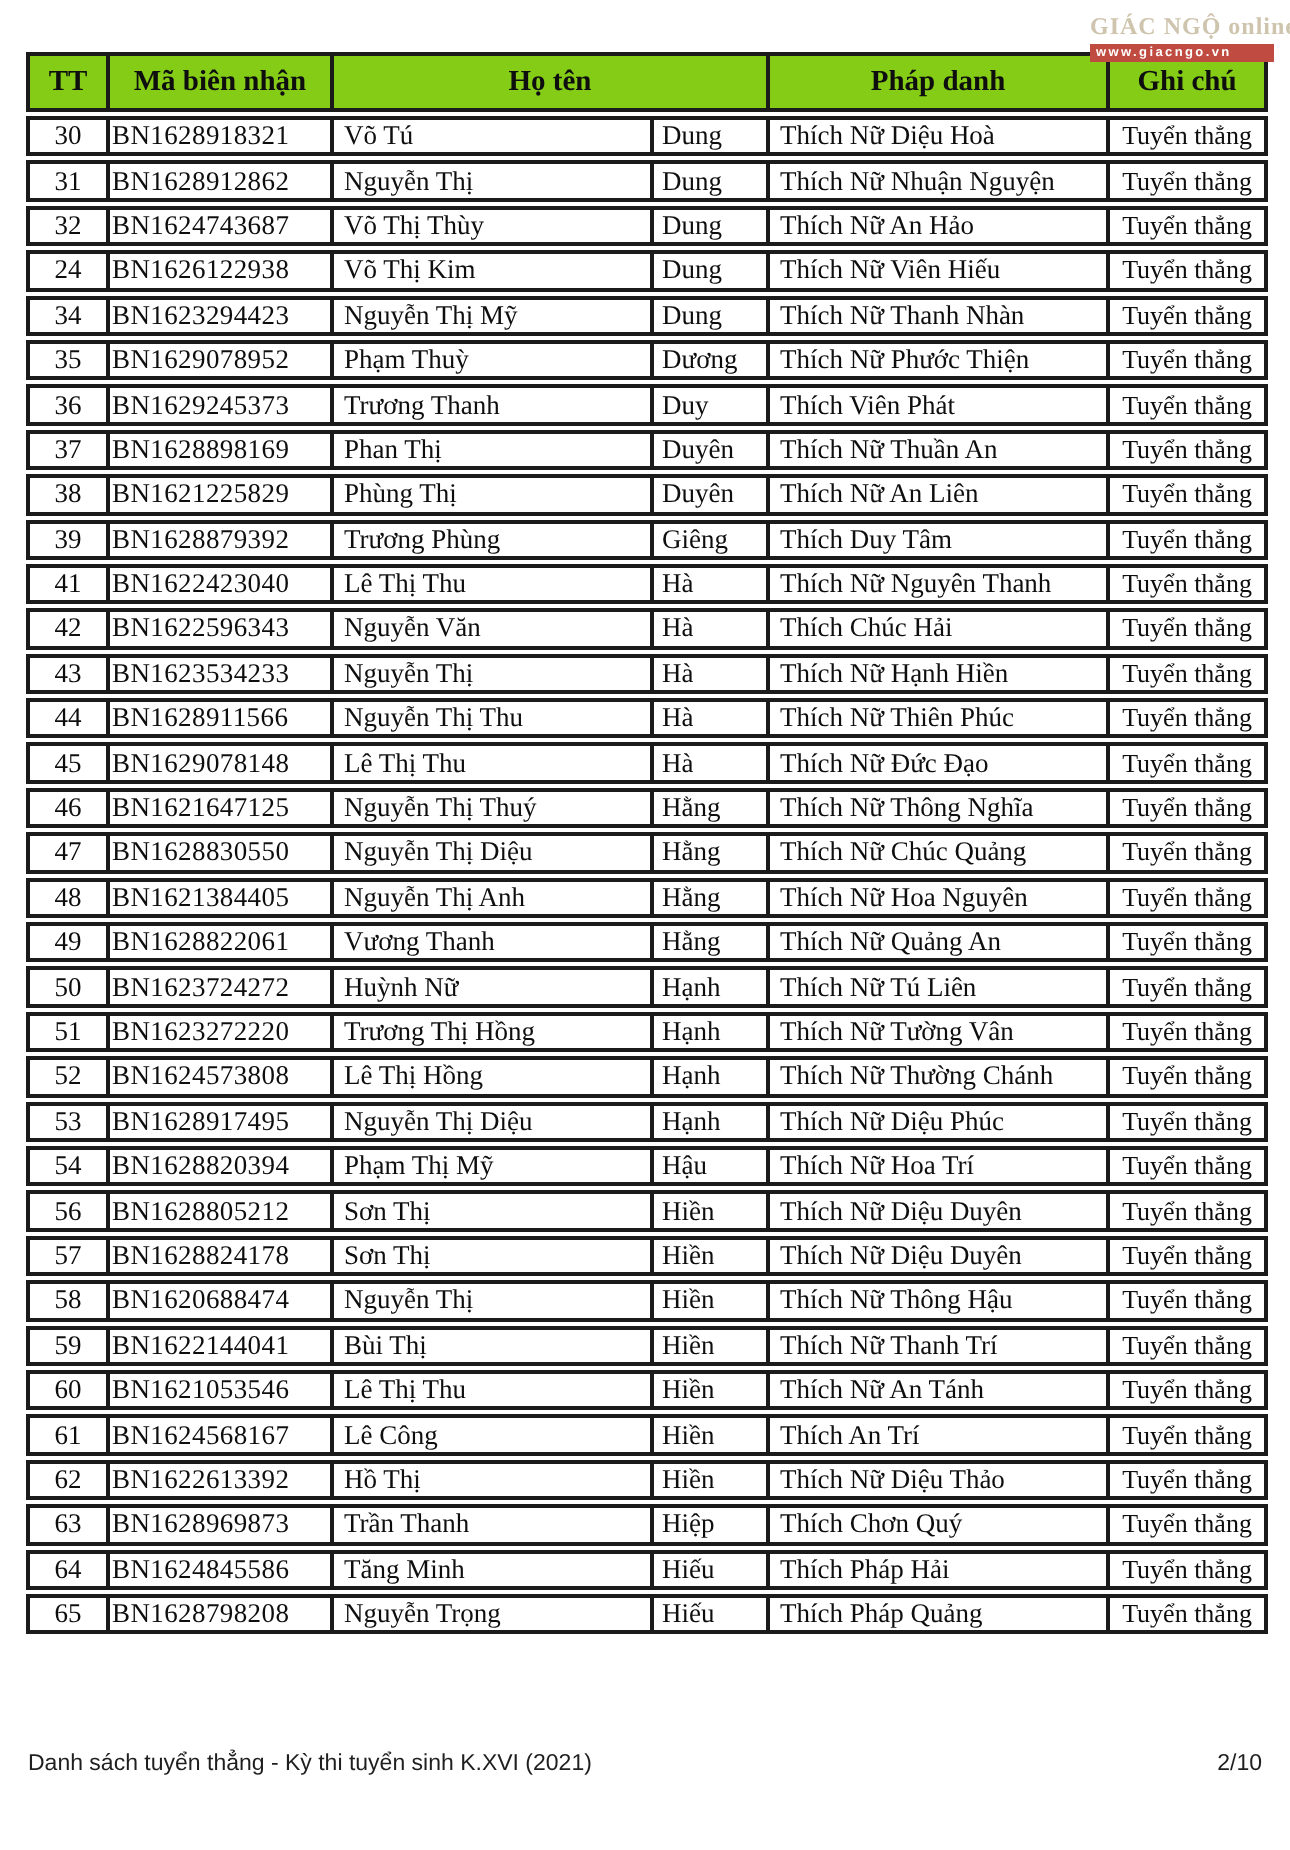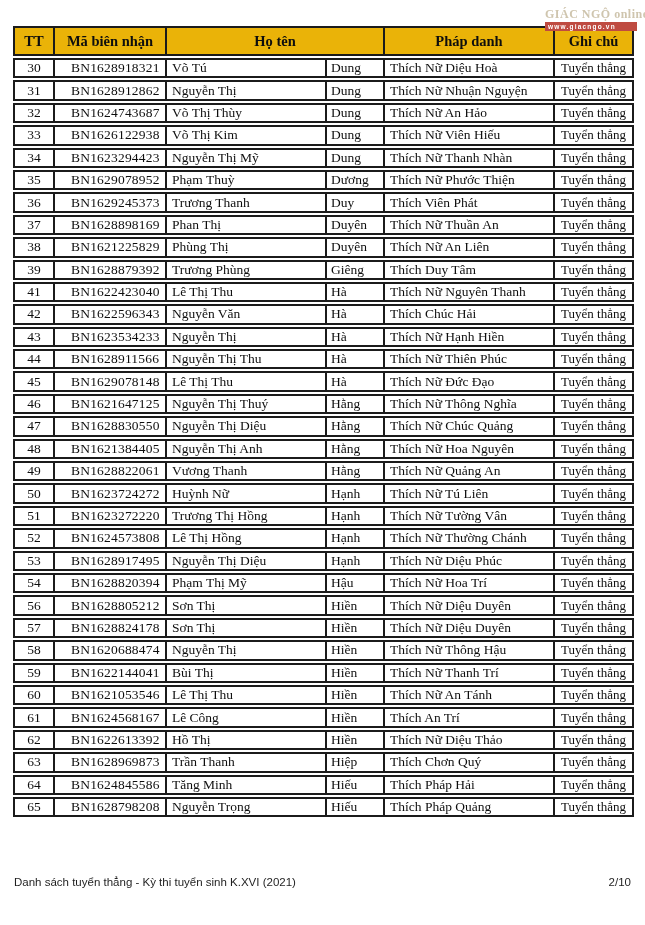--- a/index.html
+++ b/index.html
@@ -11,25 +11,25 @@
   .doc-table{
     position:absolute;left:13px;top:24px;width:621px;
     border-collapse:separate;border-spacing:0 2px;table-layout:fixed;
   }
   .doc-table th,.doc-table td{
     border-top:2px solid #1b1b1b;border-bottom:2px solid #1b1b1b;border-left:2px solid #1b1b1b;
     overflow:hidden;white-space:nowrap;vertical-align:middle;padding:0;
   }
   .doc-table th:last-child,.doc-table td:last-child{border-right:2px solid #1b1b1b;}
   .doc-table th{
-    background:#eab308;font-weight:bold;font-size:14.5px;height:26px;text-align:center;
+    background:#84cc16;font-weight:bold;font-size:14.5px;height:26px;text-align:center;
   }
   .doc-table td{height:16.4px;font-size:13.5px;line-height:16px;}
   td.c-tt{text-align:center;}
-  td.c-code{padding-left:16px;letter-spacing:0.2px;}
+  td.c-code{padding-left:1px;letter-spacing:0.2px;}
   td.c-surname{padding-left:5px;}
   td.c-given{padding-left:4px;margin-left:40px;}
   td.c-dharma{padding-left:5px;margin-left:20px;}
   td.c-note{text-align:center;font-size:13px;}
   .watermark{
     position:absolute;top:4px;right:8px;z-index:5;text-align:left;width:92px;
   }
   .watermark .wm-name{
     font-family:"Liberation Serif",serif;font-weight:bold;font-size:12px;
     color:#cfc5ae;letter-spacing:0.5px;line-height:13px;white-space:nowrap;
@@ -93,21 +93,21 @@
   </tr>
       <tr>
     <td class="c-tt">32</td>
     <td class="c-code">BN1624743687</td>
     <td class="c-surname">Võ Thị Thùy</td>
     <td class="c-given">Dung</td>
     <td class="c-dharma">Thích Nữ An Hảo</td>
     <td class="c-note">Tuyển thẳng</td>
   </tr>
       <tr>
-    <td class="c-tt">33</td>
+    <td class="c-tt">24</td>
     <td class="c-code">BN1626122938</td>
     <td class="c-surname">Võ Thị Kim</td>
     <td class="c-given">Dung</td>
     <td class="c-dharma">Thích Nữ Viên Hiếu</td>
     <td class="c-note">Tuyển thẳng</td>
   </tr>
       <tr>
     <td class="c-tt">34</td>
     <td class="c-code">BN1623294423</td>
     <td class="c-surname">Nguyễn Thị Mỹ</td>

